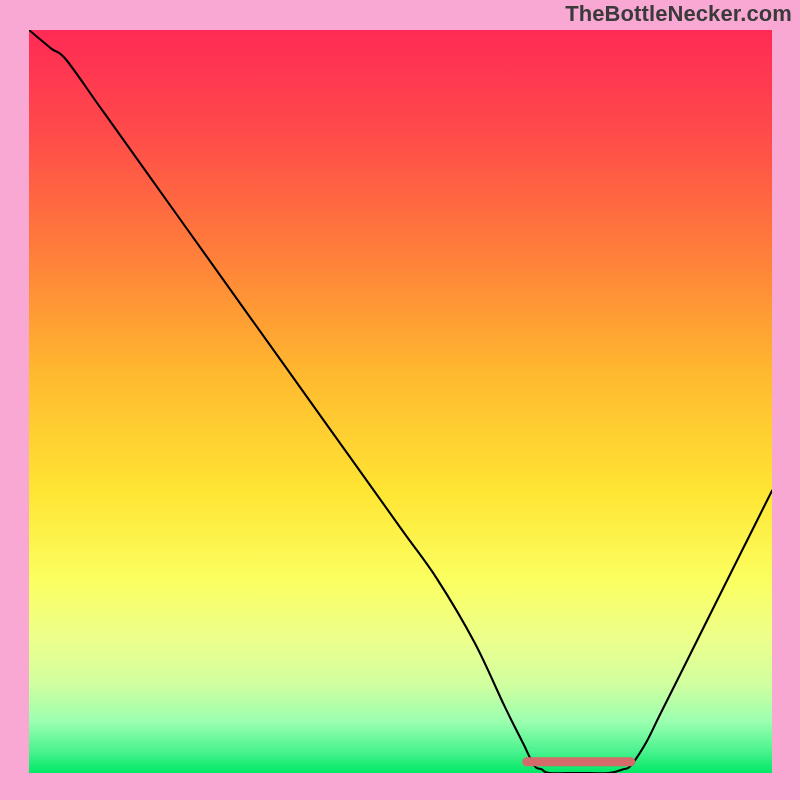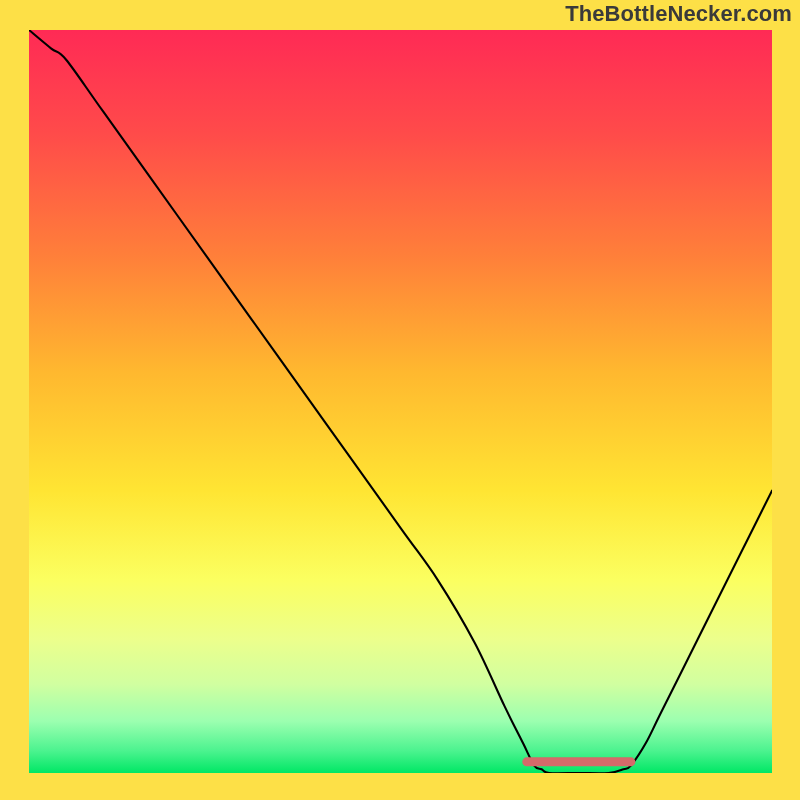--- a/index.html
+++ b/index.html
@@ -8,21 +8,21 @@
     width: 800px;
     height: 800px;
     background: #000;
     font-family: Arial, Helvetica, sans-serif;
     overflow: hidden;
   }
   .outer {
     position: relative;
     width: 800px;
     height: 800px;
-    background: #fde047;
+    background: #f9a8d4;
   }
   .attribution {
     position: absolute;
     top: 1px;
     right: 8px;
     color: #3a3a3a;
     font-size: 22px;
     font-weight: bold;
     letter-spacing: 0.1px;
     z-index: 10;

